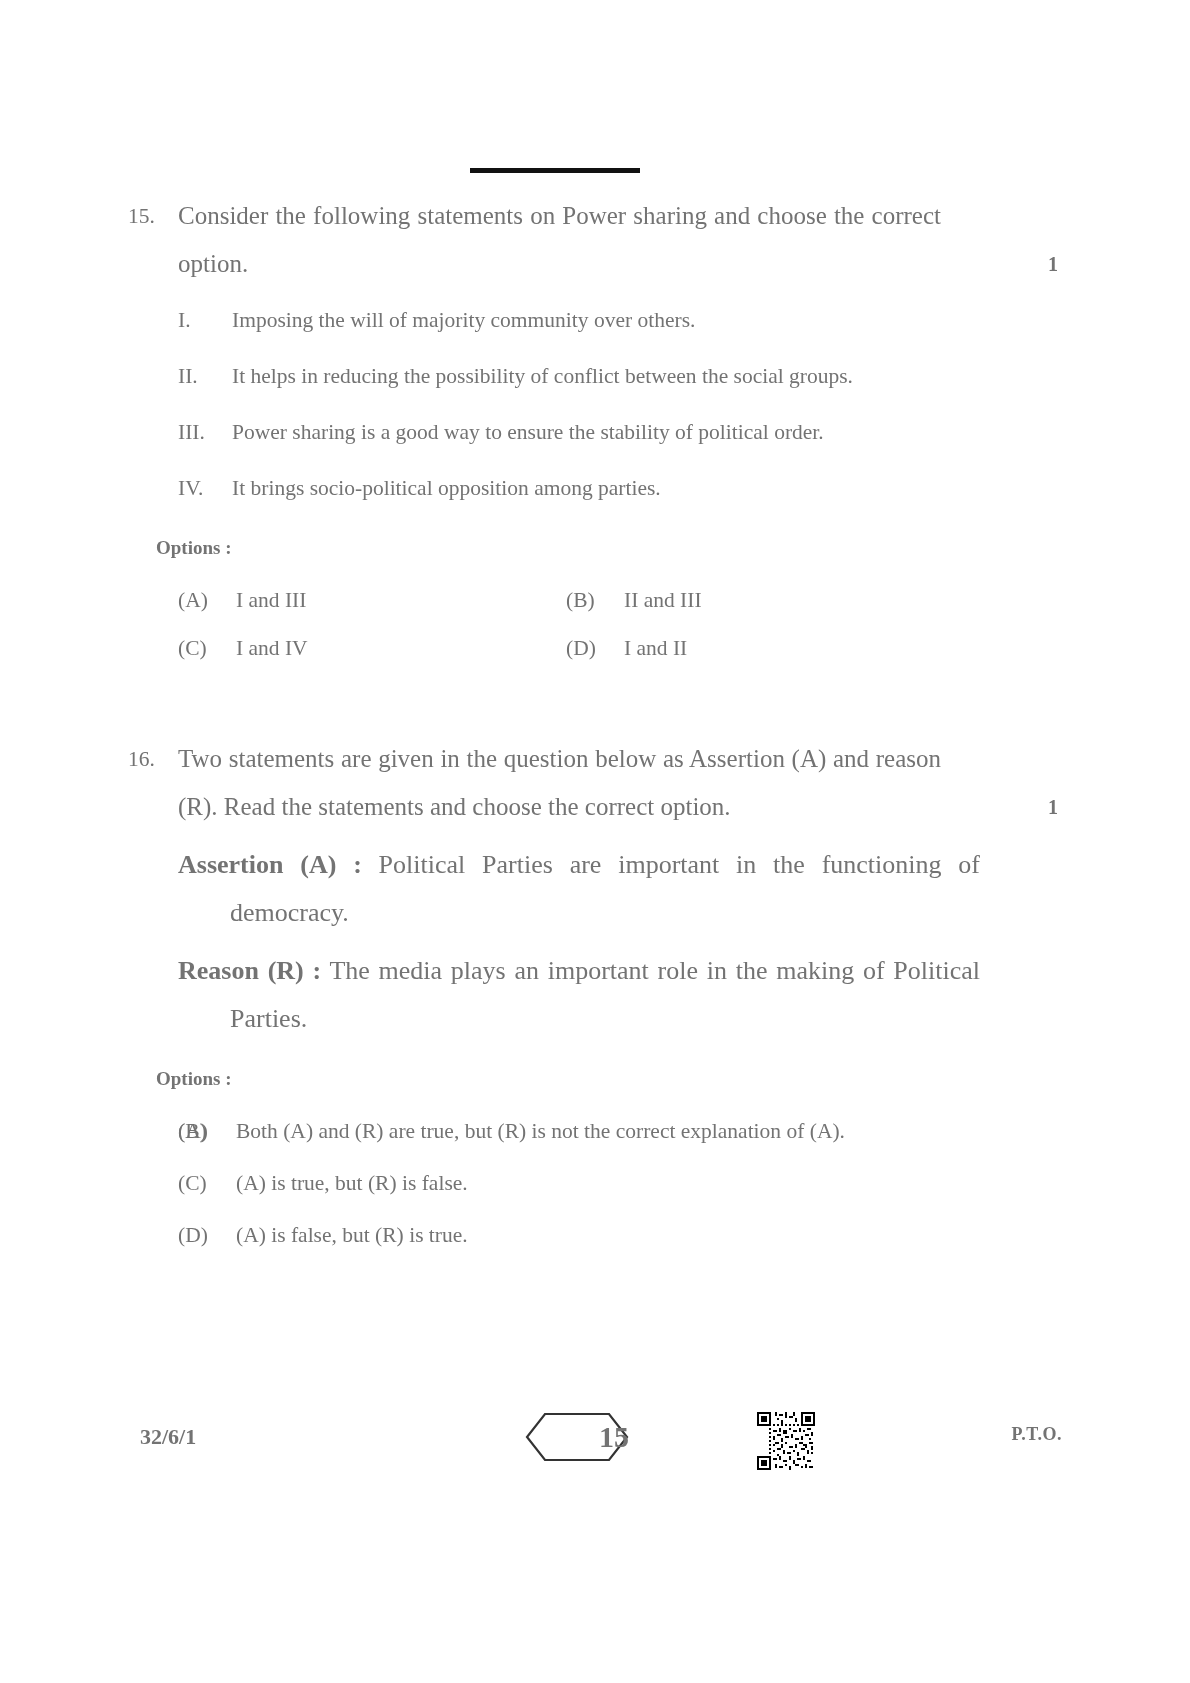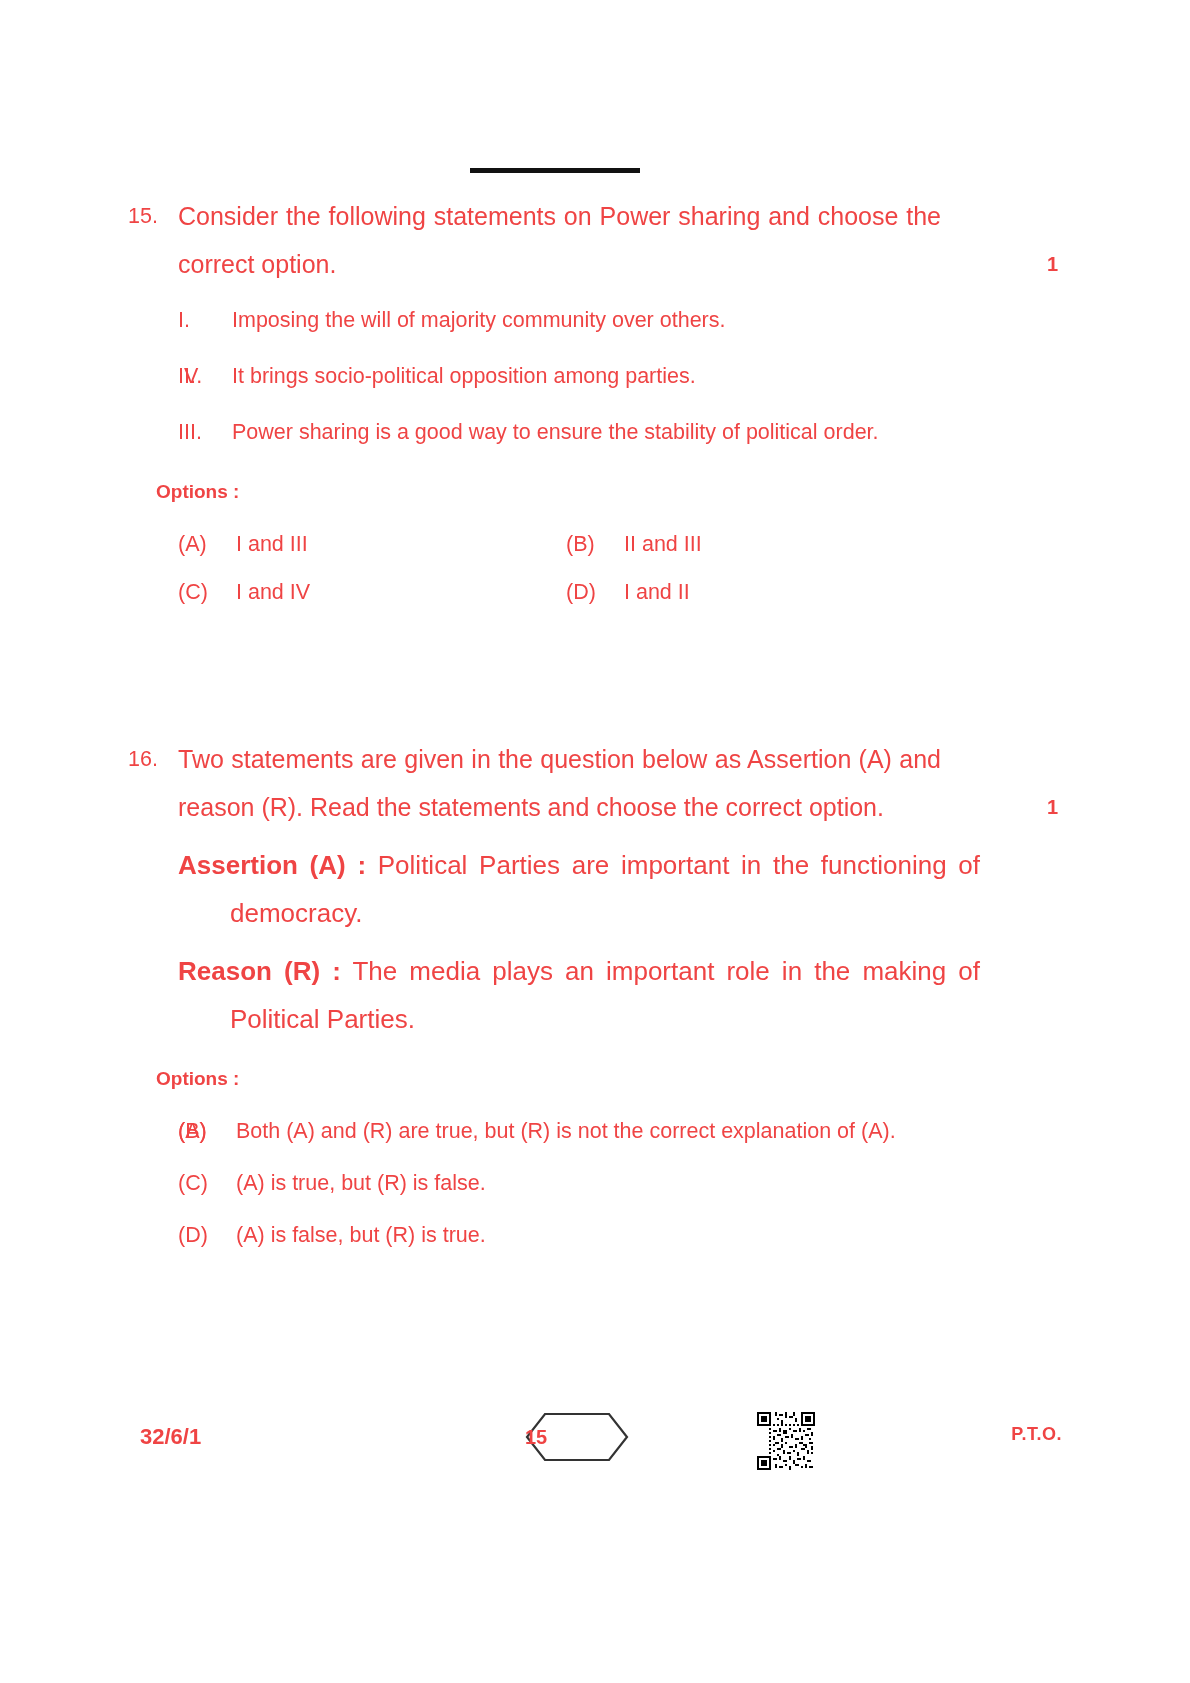--- a/index.html
+++ b/index.html
@@ -5,22 +5,22 @@
   html, body {
     margin: 0;
     padding: 0;
     background: #ffffff;
   }
   .page {
     position: relative;
     width: 1190px;
     height: 1683px;
     background: #ffffff;
-    font-family: Liberation Sans, sans-serif;
-    color: #ef4444;
+    font-family: Liberation Serif, serif;
+    color: #737373;
     overflow: hidden;
   }
 
   
   .top-rule {
     position: absolute;
     left: 470px;
     top: 168px;
     width: 170px;
     height: 5px;
@@ -189,22 +189,22 @@
     height: 50px;
   }
   .page-badge svg { display: block; }
   .page-badge .pnum {
     position: absolute;
     left: 0;
     top: 0;
     width: 104px;
     height: 50px;
     line-height: 50px;
-    text-align: left;
-    font-size: 20px;
+    text-align: right;
+    font-size: 30px;
     font-weight: bold;
   }
   .qr {
     position: absolute;
     left: 617px;
     top: 2px;
     width: 58px;
     height: 58px;
   }
   .qr svg { display: block; }
@@ -223,28 +223,29 @@
       <span class="marks">1</span>
     </div>
 
     <div class="stmt-list">
       <div class="stmt">
         <span class="roman">I.</span>
         <span>Imposing the will of majority community over others.</span>
       </div>
       <div class="stmt">
         <span class="roman">II.</span>
+        <span>It helps in reducing the possibility of conflict between the social groups.</span>
+      </div>
+      <div class="stmt">
+        <span class="roman">III.</span>
+        <span>Power sharing is a good way to ensure the stability of political order.</span>
       </div>
       <div class="stmt">
         <span class="roman">IV.</span>
         <span>It brings socio-political opposition among parties.</span>
-      </div>
-      <div class="stmt">
-        <span class="roman">III.</span>
-        <span>Power sharing is a good way to ensure the stability of political order.</span>
       </div>
     </div>
 
     <div class="options-heading">Options :</div>
 
     <div class="opt-grid">
       <div class="opt-row">
         <div class="opt-cell">
           <span class="opt-key">(A)</span>
           <span>I and III</span>

